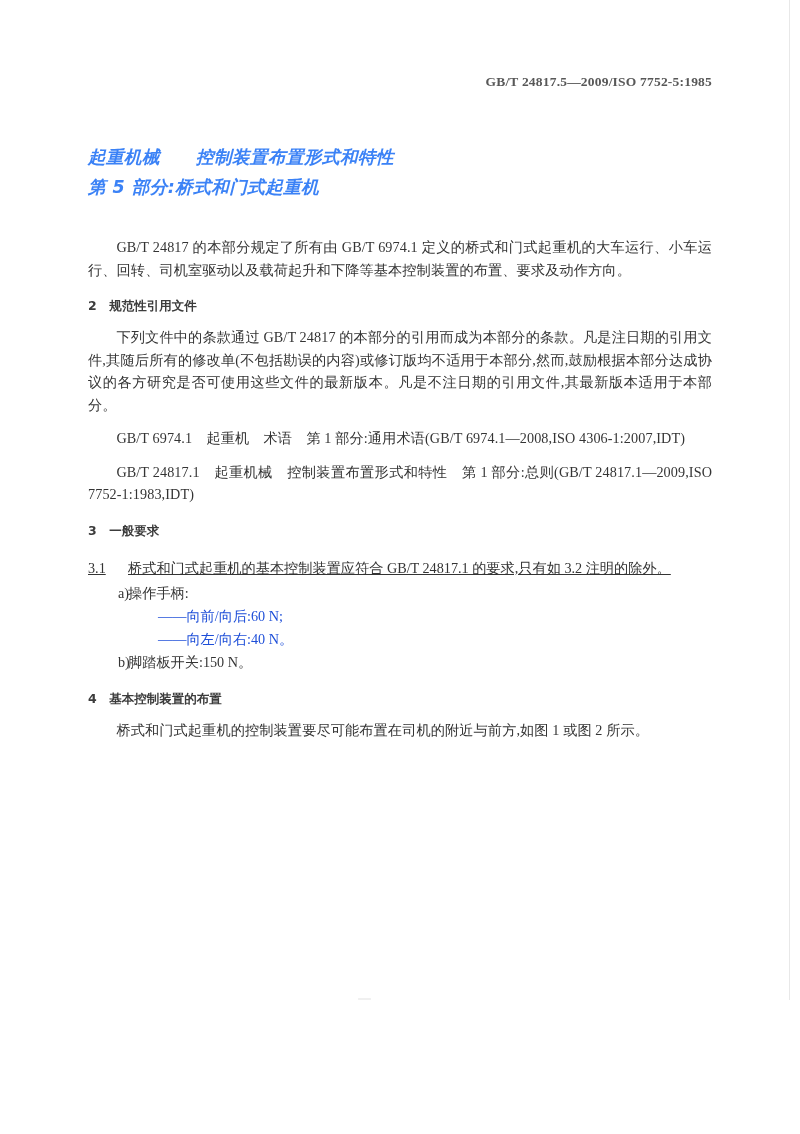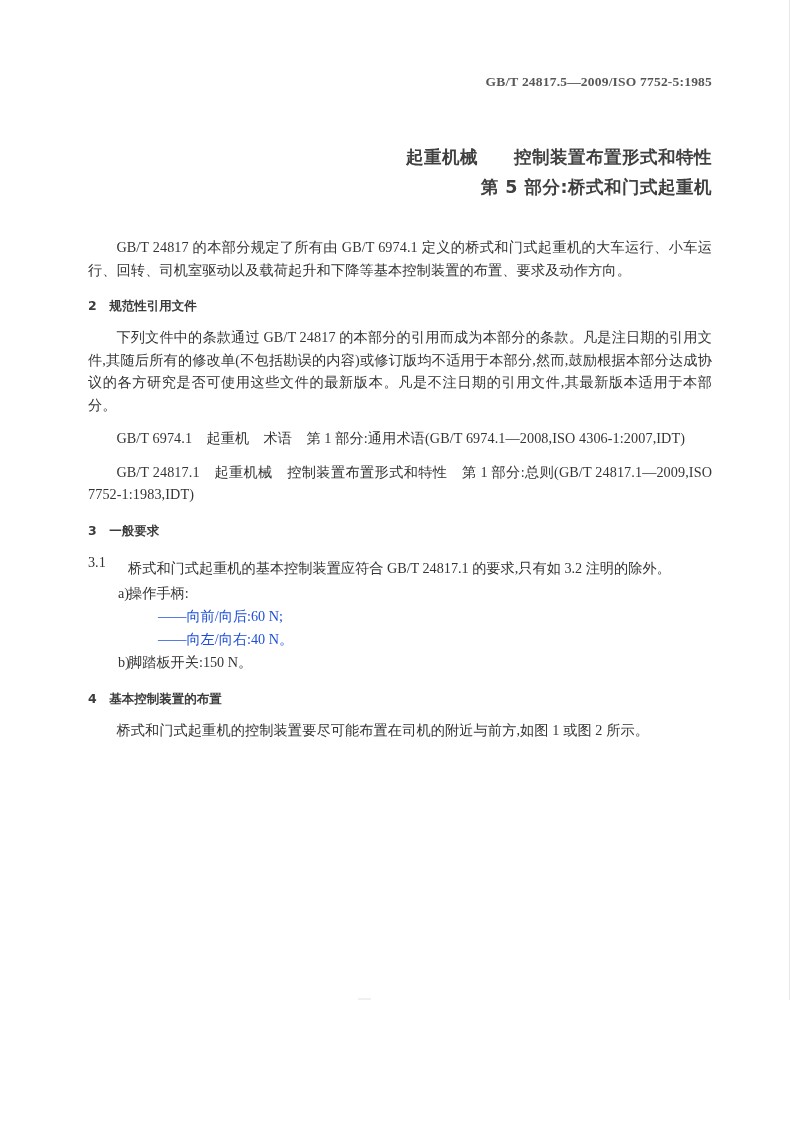--- a/index.html
+++ b/index.html
@@ -58,22 +58,23 @@
     color: #585858;
     white-space: nowrap;
   }
 
   
   .doc-title {
     position: absolute;
     top: 142px;
     left: 88px;
     width: 624px;
-    text-align: right;
-    color: #404040;
+    text-align: left;
+    color: #3b82f6;
+    font-style: italic;
   }
   .doc-title .tline {
     font-family: "DejaVu Sans", "Liberation Sans", sans-serif;
     font-weight: bold;
     font-size: 17.5px;
     line-height: 30px;
     letter-spacing: 0.5px;
     white-space: pre;
   }
 
@@ -105,21 +106,22 @@
     letter-spacing: 0.1px;
   }
   .para.indent { text-indent: 2em; }
 
   .clause {
     font-size: 14.2px;
     line-height: 23px;
     margin: 0 0 2px 0;
     color: #343434;
     display: flex;
-    align-items: flex-start;
+    align-items: flex-end;
+    text-decoration: underline;
   }
   .clause .num {
     flex: 0 0 auto;
     width: 40px;
     font-family: "Liberation Serif", "DejaVu Serif", serif;
   }
   .clause .txt { flex: 1 1 auto; margin-top: 6px; }
 
   .list {
     margin: 2px 0 0 0;

